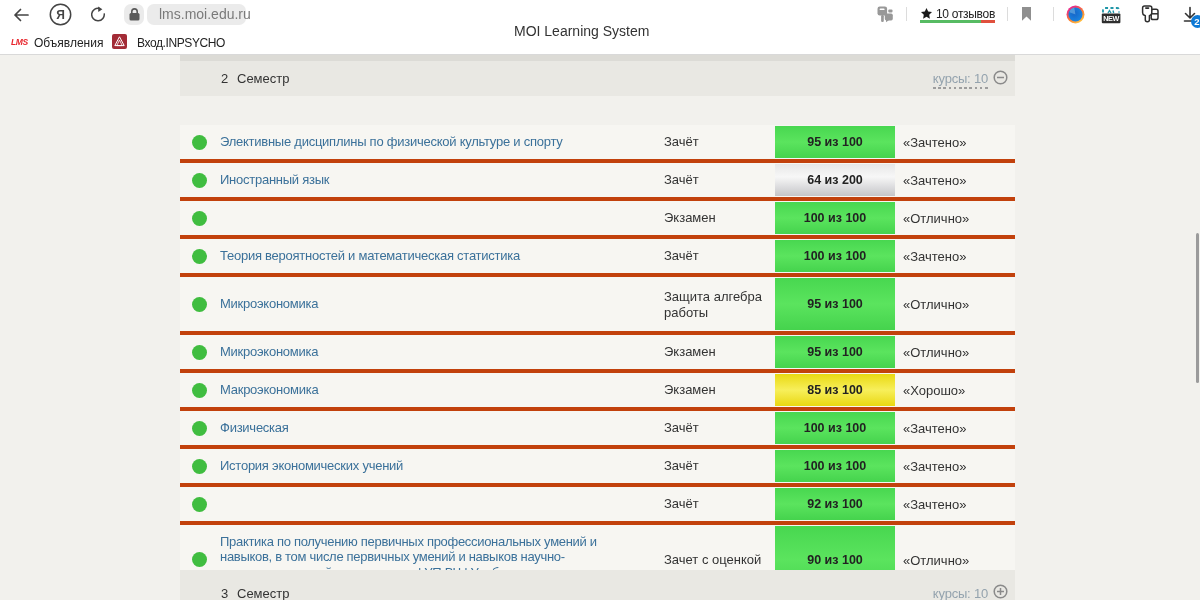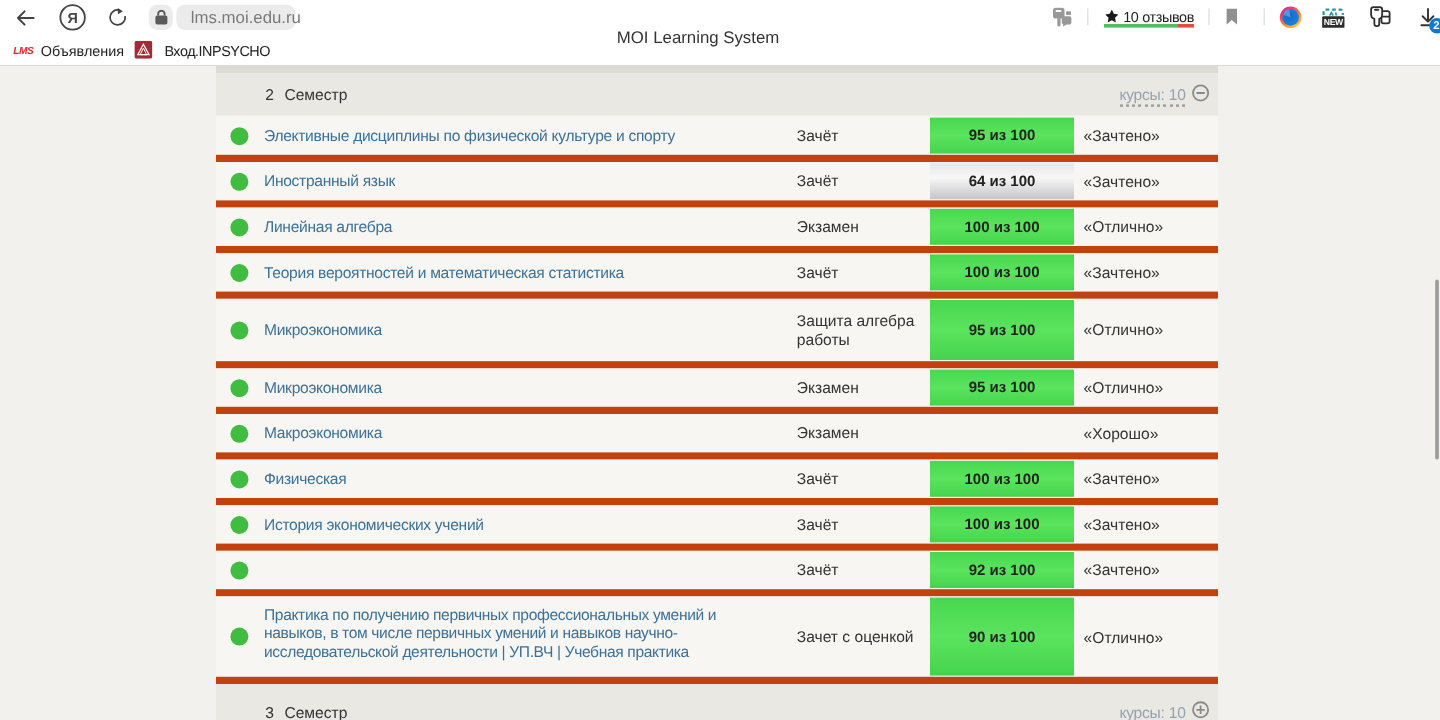--- a/index.html
+++ b/index.html
@@ -18,21 +18,21 @@
   #content { position:absolute; left:0; top:54px; width:1200px; height:546px; background:#f2f1ed; border-top:1px solid #d9d9d9; }
   .strip { position:absolute; left:180px; width:835px; height:8px; background:#dcdbd6; }
   .shead { position:absolute; left:180px; width:835px; background:#e9e8e3; }
   .shead .num { position:absolute; left:41px; font-size:13px; color:#333; }
   .shead .nm  { position:absolute; left:57px; font-size:13px; color:#333; }
   .kursy { position:absolute; right:27px; font-size:13px; color:#94a3ae;
            letter-spacing:-0.2px; padding-bottom:3px;
            background:repeating-linear-gradient(90deg,#9d9d9d 0 2.6px,transparent 2.6px 5.2px) left bottom / 100% 2px no-repeat; }
   .circ { position:absolute; right:7px; }
   .row { position:absolute; left:180px; width:835px; background:#f7f6f2;
-         border-bottom:6px solid #c2410c; }
+         border-bottom:4px solid #c2410c;margin-top:28px; }
   .dot { position:absolute; left:12px; top:50%; margin-top:-7.5px; width:15px; height:15px;
          border-radius:50%; background:#40bd40; }
   .course { position:absolute; left:40px; width:435px; top:50%; transform:translateY(-50%);
             font-size:13px; line-height:15.5px; color:#3b719a; letter-spacing:-0.25px; }
   .exam { position:absolute; left:484px; width:116px; top:50%; transform:translateY(-50%);
           font-size:13px; line-height:15.5px; color:#333; }
   .badge { position:absolute; left:595px; top:1px; bottom:1px; width:120px;
            display:flex; align-items:center; justify-content:center;
            font-size:12.5px; font-weight:bold; color:#222; }
   .bgreen { background:linear-gradient(#48d750, #5be45e 50%, #45d34d);text-align:center; }
@@ -61,26 +61,25 @@
     <span class="dot"></span>
     <div class="course">Элективные дисциплины по физической культуре и спорту</div>
     <div class="exam">Зачёт</div>
     <div class="badge bgreen">95 из 100</div>
     <div class="grade">«Зачтено»</div>
   </div>
   <div class="row" style="top:80px; height:38px;">
     <span class="dot"></span>
     <div class="course">Иностранный язык</div>
     <div class="exam">Зачёт</div>
-    <div class="badge bgrey">64 из 100</div>
+    <div class="badge bgrey">64 из 200</div>
     <div class="grade">«Зачтено»</div>
   </div>
   <div class="row" style="top:118px; height:38px;">
     <span class="dot"></span>
-    <div class="course">Линейная алгебра</div>
     <div class="exam">Экзамен</div>
     <div class="badge bgreen">100 из 100</div>
     <div class="grade">«Отлично»</div>
   </div>
   <div class="row" style="top:156px; height:38px;">
     <span class="dot"></span>
     <div class="course">Теория вероятностей и математическая статистика</div>
     <div class="exam">Зачёт</div>
     <div class="badge bgreen">100 из 100</div>
     <div class="grade">«Зачтено»</div>
@@ -96,20 +95,21 @@
     <span class="dot"></span>
     <div class="course">Микроэкономика</div>
     <div class="exam">Экзамен</div>
     <div class="badge bgreen">95 из 100</div>
     <div class="grade">«Отлично»</div>
   </div>
   <div class="row" style="top:290px; height:38px;">
     <span class="dot"></span>
     <div class="course">Макроэкономика</div>
     <div class="exam">Экзамен</div>
+    <div class="badge byellow">85 из 100</div>
     <div class="grade">«Хорошо»</div>
   </div>
   <div class="row" style="top:328px; height:38px;">
     <span class="dot"></span>
     <div class="course">Физическая</div>
     <div class="exam">Зачёт</div>
     <div class="badge bgreen">100 из 100</div>
     <div class="grade">«Зачтено»</div>
   </div>
   <div class="row" style="top:366px; height:38px;">

